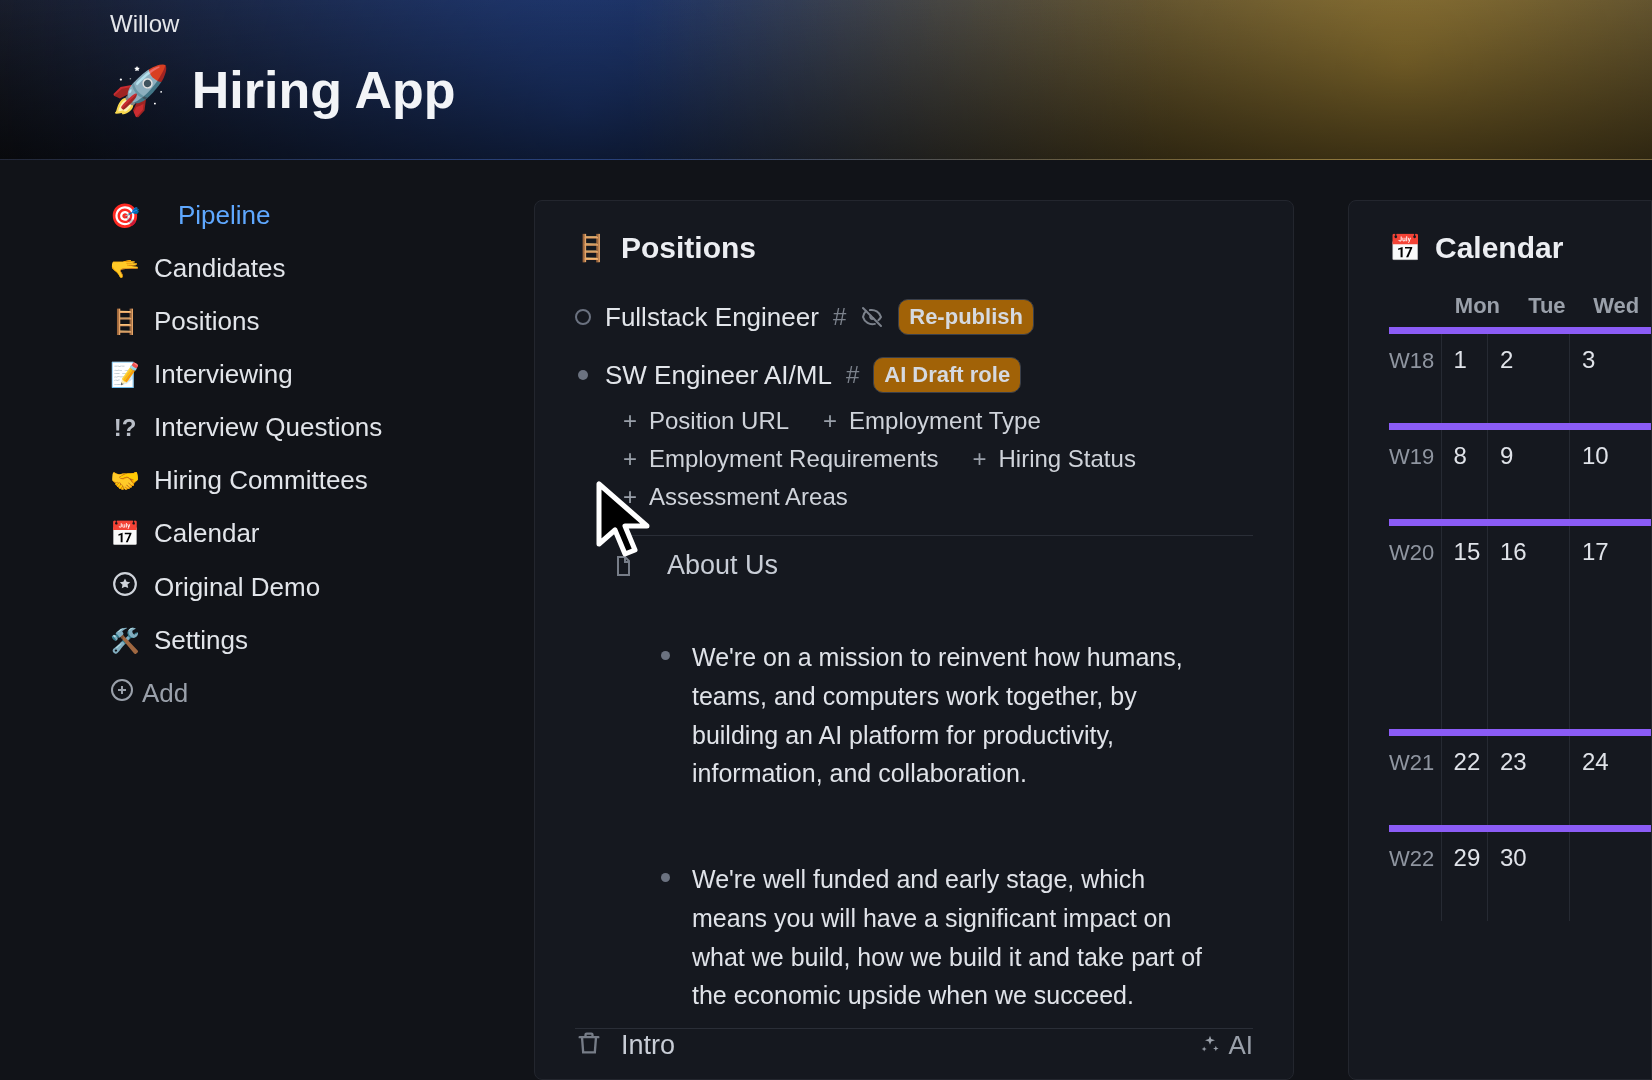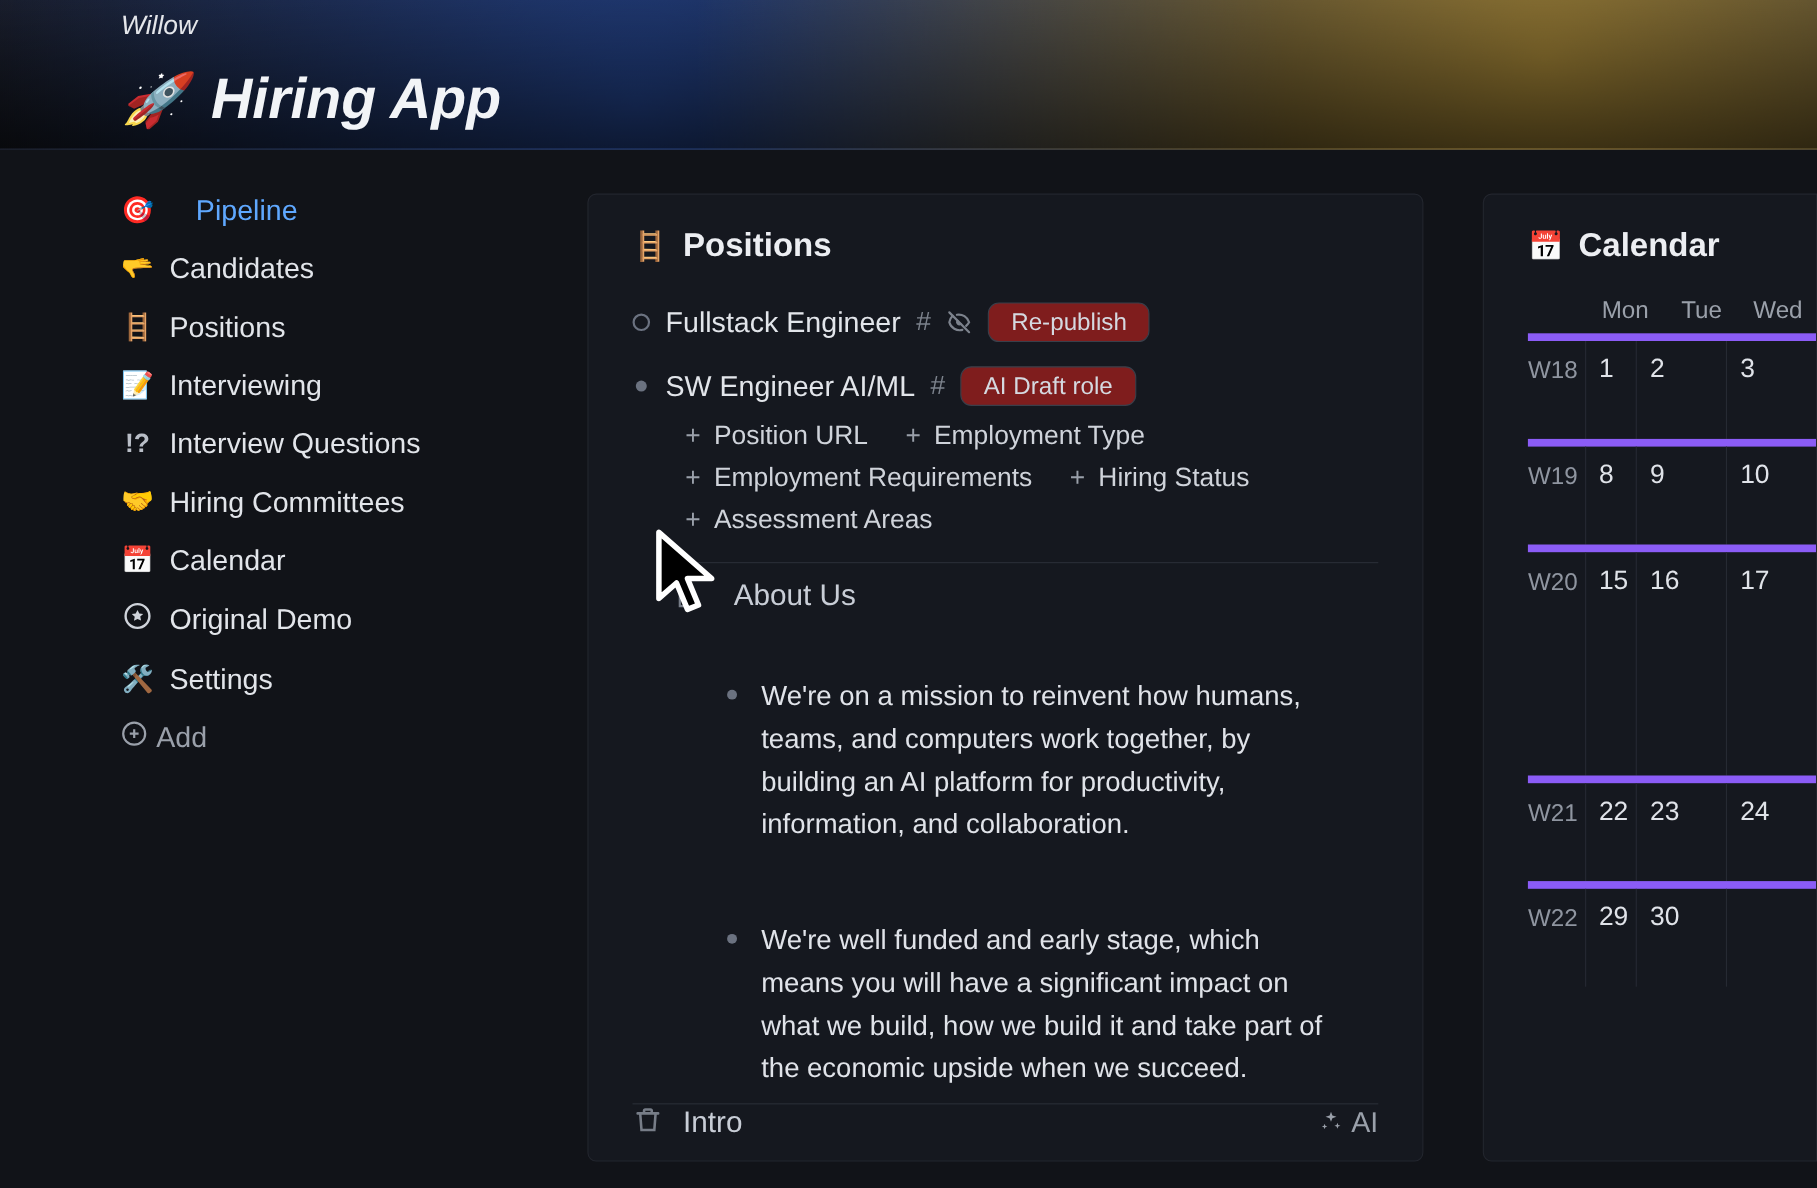--- a/index.html
+++ b/index.html
@@ -8,28 +8,27 @@
     height: 1080px;
     font-family: -apple-system, BlinkMacSystemFont, "Segoe UI", Helvetica, Arial, sans-serif;
     background: #111318;
     color: #d9dde3;
     overflow: hidden;
   }
 
   
   .banner {
     position: relative;
-    height: 136px;
+    height: 160px;
     padding: 10px 0 0 110px;
     background:
       radial-gradient(circle at 85% 40%, rgba(255,200,60,0.55), rgba(255,200,60,0) 55%),
       radial-gradient(circle at 35% 70%, rgba(40,90,200,0.55), rgba(40,90,200,0) 55%),
       linear-gradient(to bottom, #1b2030, #12141a);
     border-bottom: 1px solid rgba(255,255,255,0.04);
-    font-style: italic;
   }
   .banner::after{
     content:"";
     position:absolute; inset:0;
     background: linear-gradient(to bottom, rgba(0,0,0,0.1), rgba(0,0,0,0.55));
     pointer-events:none;
   }
   .workspace-name {
     position: relative;
     z-index: 2;
@@ -117,26 +116,27 @@
   }
   .bullet-dot {
     width:10px; height:10px; background:#6b7280; border-radius:50%;
     flex-shrink:0; margin: 0 3px;
   }
   .hash { color:#7c828c; font-size:24px; }
   .eye-off { color:#7c828c; display:inline-flex; }
   .eye-off svg{ width:24px; height:24px; }
   .pill {
     border:1px solid #3a3f4a;
-    background:#7f1d1d;
+    background:#a16207;
     color:#d5d9e0;
     font-size:22px;
-    padding:4px 20px;
+    padding:4px 10px;
     border-radius:10px;
     cursor:pointer;
+    font-weight:bold;
   }
 
   .field-chips {
     display:flex; flex-wrap:wrap; gap:10px 34px;
     padding: 8px 0 16px 48px;
     font-size:24px;
   }
   .field-chip {
     display:flex; align-items:center; gap:12px;
     color:#cfd3da; cursor:pointer;
@@ -195,20 +195,21 @@
     background:#15181f;
     border:1px solid #23262e;
     border-radius:8px 0 0 8px;
     padding: 30px 0 0 40px;
     overflow:hidden;
   }
   .cal-header-row {
     display:flex; gap:0;
     font-size:22px; color:#9aa0aa;
     margin: 26px 0 8px 0;
+    font-weight: bold;
   }
   .cal-day-h {
     width: 110px; text-align:center;
   }
   .cal-day-h:first-child{ width:130px; text-align:right; padding-right:26px;}
   .cal-body { display:flex; flex-direction:column; }
   .cal-row {
     display:flex;
     border-top:7px solid #8b5cf6;
     min-height: 96px;

